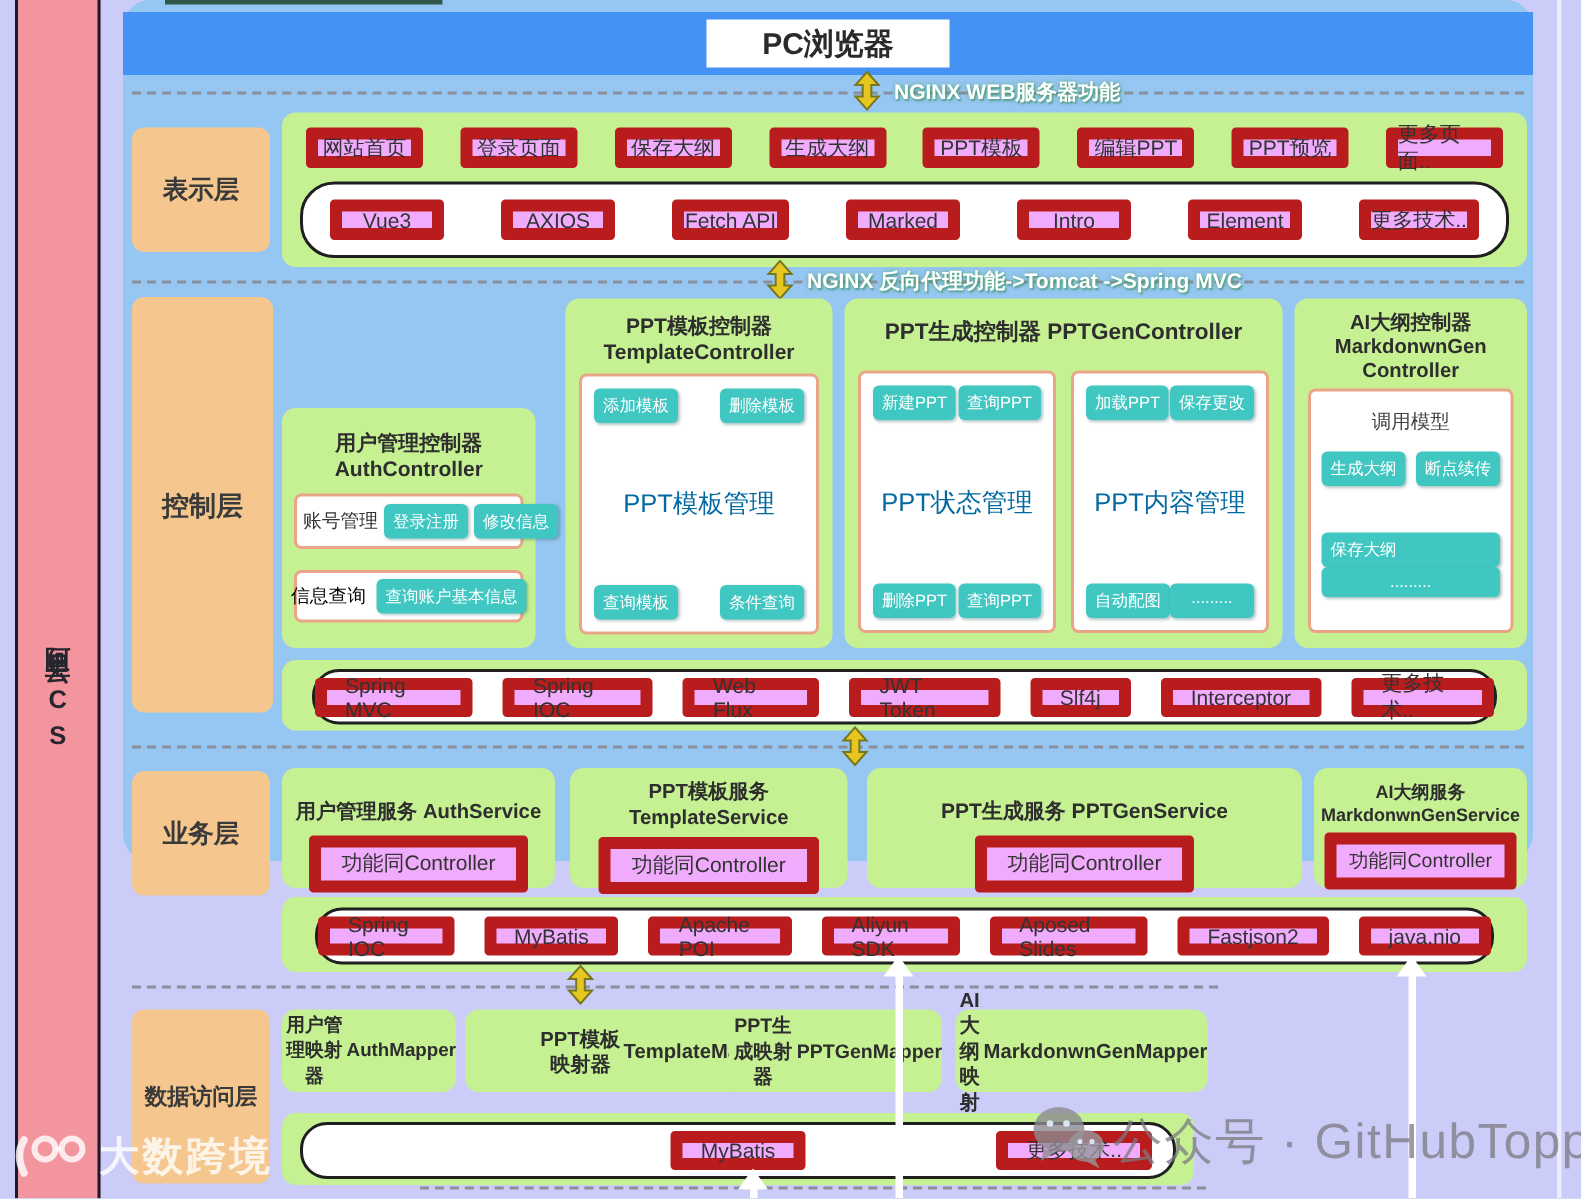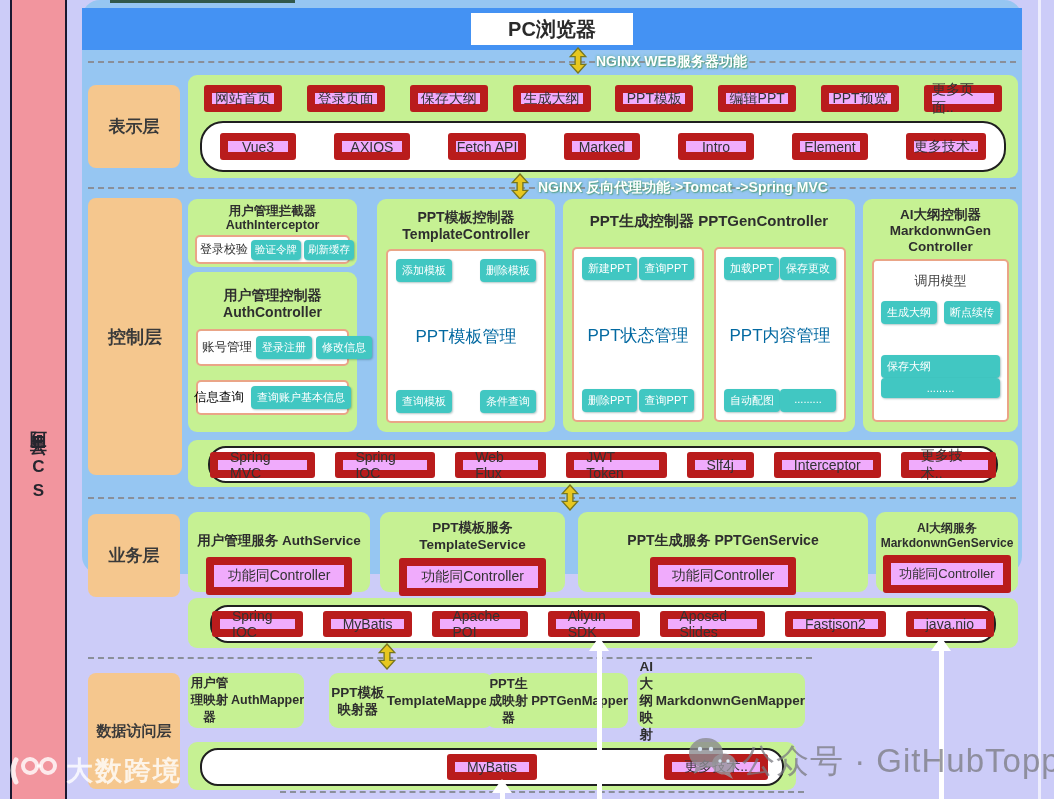--- a/index.html
+++ b/index.html
@@ -99,31 +99,20 @@
     </div>
 
     <div class="dash" style="left:6px;top:187px;width:928px;"></div>
     <svg class="yarrow" style="left:428px;top:173px;" viewBox="0 0 20 28">
       <path d="M10 1 L18 10 L13 10 L13 18 L18 18 L10 27 L2 18 L7 18 L7 10 L2 10 Z" fill="#e7c71f" stroke="#77771f" stroke-width="1.4"></path>
     </svg>
     <div class="sep-text" style="left:456px;top:179px;">NGINX  反向代理功能-&gt;Tomcat -&gt;Spring MVC</div>
 
     <div class="obox" style="left:6px;top:198px;width:94px;height:277px;font-size:18px;">控制层</div>
 
-    <div class="gbox" style="left:106px;top:199px;width:169px;height:68px;">
-      <div class="gtitle" style="font-size:12.5px;line-height:14px;margin-top:5px;">
-        <div>用户管理拦截器</div>
-        <div>AuthInterceptor</div>
-      </div>
-      <div class="inner" style="margin:3px 7px 0;height:29px;display:flex;align-items:center;gap:3px;padding:0 3px;">
-        <span style="font-size:12px;color:#333;white-space:nowrap;">登录校验</span>
-        <span class="tbtn" style="font-size:10.5px;padding:3px 4px;">验证令牌</span>
-        <span class="tbtn" style="font-size:10.5px;padding:3px 4px;">刷新缓存</span>
-      </div>
-    </div>
 
     <div class="gbox" style="left:106px;top:272px;width:169px;height:160px;">
       <div class="gtitle" style="font-size:14px;line-height:17px;margin-top:15px;">
         <div>用户管理控制器</div>
         <div>AuthController</div>
       </div>
       <div class="inner" style="margin:8px 8px 0;height:37px;display:flex;align-items:center;gap:4px;padding:0 4px;">
         <span style="font-size:12.5px;color:#333;white-space:nowrap;">账号管理</span>
         <span class="tbtn">登录注册</span>
         <span class="tbtn">修改信息</span>
@@ -257,21 +246,21 @@
     <svg class="yarrow" style="left:295px;top:643px;" viewBox="0 0 20 28">
       <path d="M10 1 L18 10 L13 10 L13 18 L18 18 L10 27 L2 18 L7 18 L7 10 L2 10 Z" fill="#e7c71f" stroke="#77771f" stroke-width="1.4"></path>
     </svg>
 
     <div class="obox" style="left:6px;top:673px;width:92px;height:116px;font-size:15px;">数据访问层</div>
 
     <div class="gbox mapper" style="left:106px;top:673px;width:116px;height:55px;font-size:12.5px;">
       <div>用户管理映射器</div>
       <div>AuthMapper</div>
     </div>
-    <div class="gbox mapper" style="left:247px;top:673px;width:164px;height:55px;font-size:13.5px;">
+    <div class="gbox mapper" style="left:228px;top:673px;width:164px;height:55px;font-size:13.5px;padding-left:48px;">
       <div>PPT模板映射器</div>
       <div>TemplateMapper</div>
     </div>
     <div class="gbox mapper" style="left:404px;top:673px;width:142px;height:55px;font-size:13px;">
       <div>PPT生成映射器</div>
       <div>PPTGenMapper</div>
     </div>
     <div class="gbox mapper" style="left:555px;top:673px;width:168px;height:55px;font-size:13.5px;">
       <div>AI大纲映射</div>
       <div>MarkdonwnGenMapper</div>

